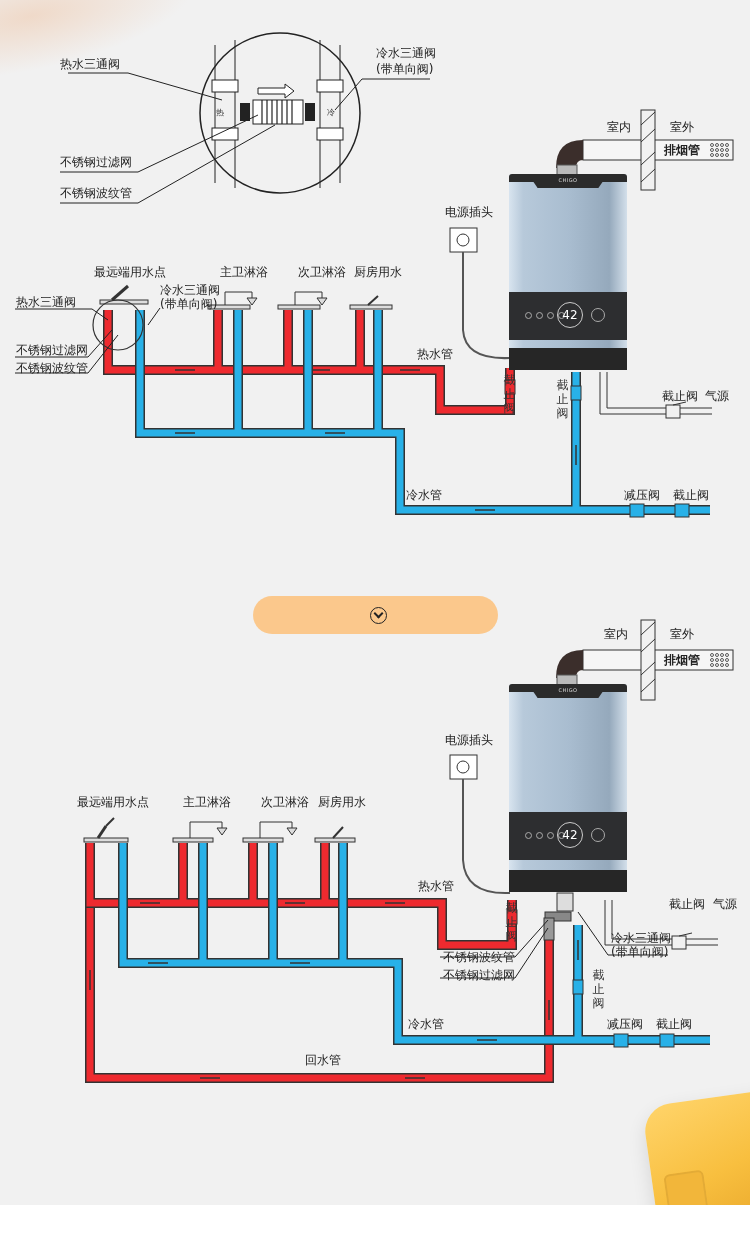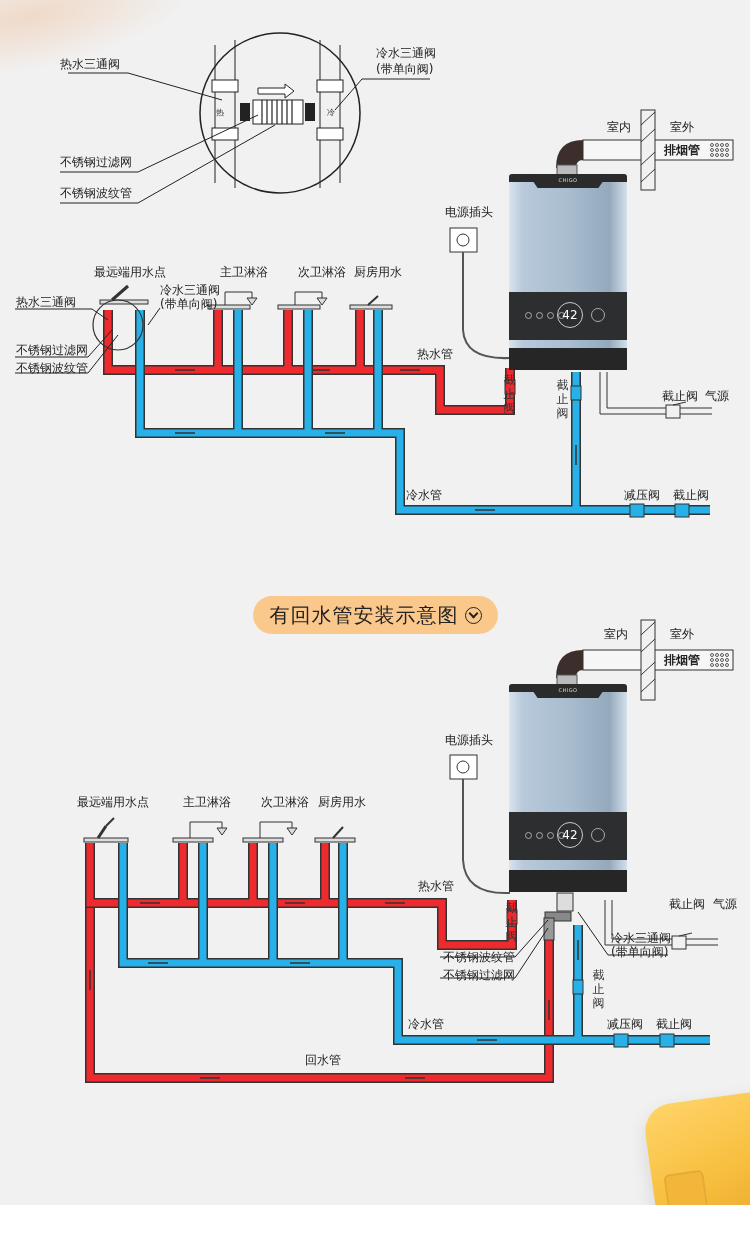--- a/index.html
+++ b/index.html
@@ -362,21 +362,20 @@
 <div class="lbl" style="left:417px;top:347px;">热水管</div>
 <div class="lbl-v" style="left:503px;top:373px;">截止阀</div>
 <div class="lbl-v" style="left:556px;top:378px;">截止阀</div>
 <div class="lbl" style="left:662px;top:389px;">截止阀</div>
 <div class="lbl" style="left:705px;top:389px;">气源</div>
 <div class="lbl" style="left:406px;top:488px;">冷水管</div>
 <div class="lbl" style="left:624px;top:488px;">减压阀</div>
 <div class="lbl" style="left:673px;top:488px;">截止阀</div>
 
 <div class="pill">
-  <span class="t">有回水管安装示意图</span>
   <span class="chev"></span>
 </div>
 
 <div class="lbl" style="left:604px;top:627px;">室内</div>
 <div class="lbl" style="left:670px;top:627px;">室外</div>
 <div class="lbl" style="left:664px;top:653px;font-weight:bold;">排烟管</div>
 <div class="lbl" style="left:445px;top:733px;">电源插头</div>
 
 <div class="lbl" style="left:77px;top:795px;">最远端用水点</div>
 <div class="lbl" style="left:183px;top:795px;">主卫淋浴</div>

